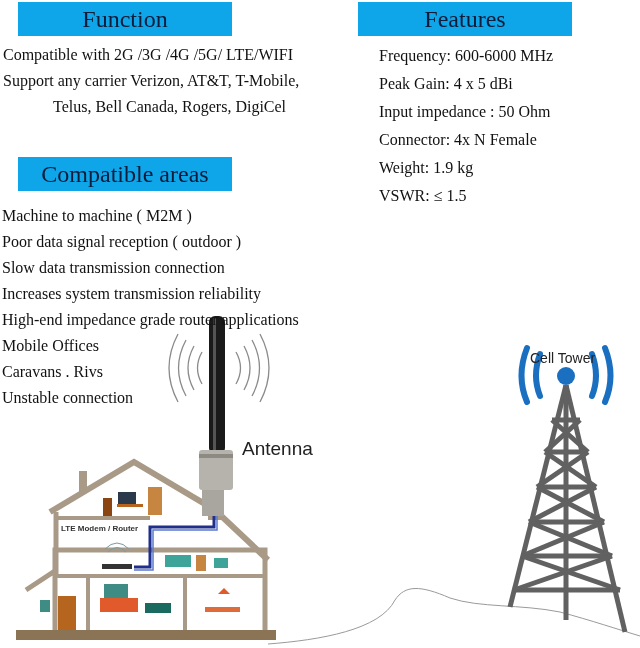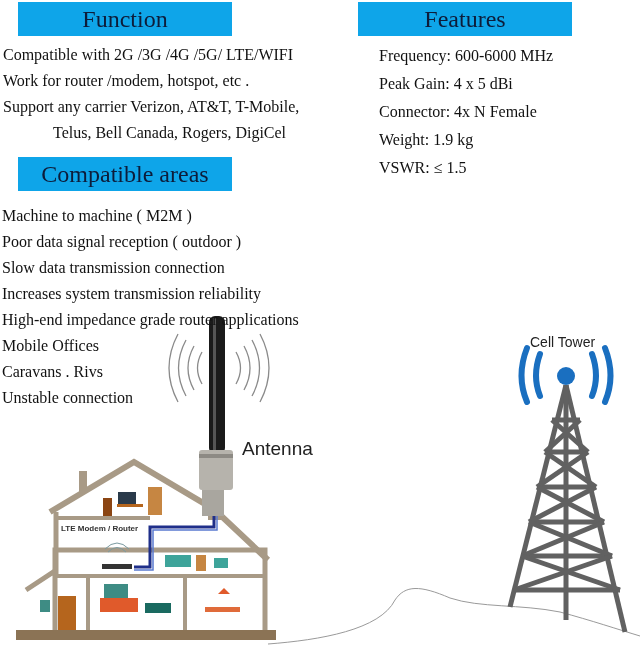--- a/index.html
+++ b/index.html
@@ -103,41 +103,41 @@
     <rect x="213" y="318" width="3" height="134" fill="#555"></rect>
     <rect x="199" y="450" width="34" height="40" rx="3" fill="#b6b3ac"></rect>
     <rect x="199" y="454" width="34" height="4" fill="#8d8a84"></rect>
     <rect x="202" y="490" width="22" height="26" fill="#a9a69f"></rect>
   </g>
 </svg>
 
 <div class="hdr" style="left:18px;top:2px;width:214px;">Function</div>
 <div class="txt" style="left:3px;top:42px;">
   <div>Compatible with 2G /3G /4G /5G/ LTE/WIFI</div>
-  <div>Work for router /modem, hotspot, etc .</div>
   <div>Support any carrier Verizon, AT&amp;T, T-Mobile,</div>
   <div style="padding-left:50px;">Telus, Bell Canada, Rogers, DigiCel</div>
 </div>
 
 <div class="hdr" style="left:358px;top:2px;width:214px;">Features</div>
 <div class="txt" style="left:379px;top:42px;line-height:28px;">
   <div style="height:28px">Frequency: 600-6000 MHz</div>
   <div style="height:28px">Peak Gain: 4 x 5 dBi</div>
+  <div style="height:28px">Input impedance : 50 Ohm</div>
   <div style="height:28px">Connector: 4x N Female</div>
   <div style="height:28px">Weight: 1.9 kg</div>
   <div style="height:28px">VSWR: ≤ 1.5</div>
 </div>
 
 <div class="hdr" style="left:18px;top:157px;width:214px;">Compatible areas</div>
 <div class="txt" style="left:2px;top:203px;">
   <div>Machine to machine ( M2M )</div>
   <div>Poor data signal reception ( outdoor )</div>
   <div>Slow data transmission connection</div>
   <div>Increases system transmission reliability</div>
   <div>High-end impedance grade router applications</div>
   <div>Mobile Offices</div>
   <div>Caravans . Rivs</div>
   <div>Unstable connection</div>
 </div>
 
 <div class="lbl sans" style="left:242px;top:438px;font-size:19px;">Antenna</div>
 <div class="lbl sans" style="left:61px;top:524px;font-size:8px;font-weight:bold;color:#333;">LTE Modem  /  Router</div>
-<div class="lbl sans" style="left:530px;top:334px;font-size:14px;">Cell Tower</div>
+<div class="lbl sans" style="left:530px;top:350px;font-size:14px;">Cell Tower</div>
 
 </body></html>

